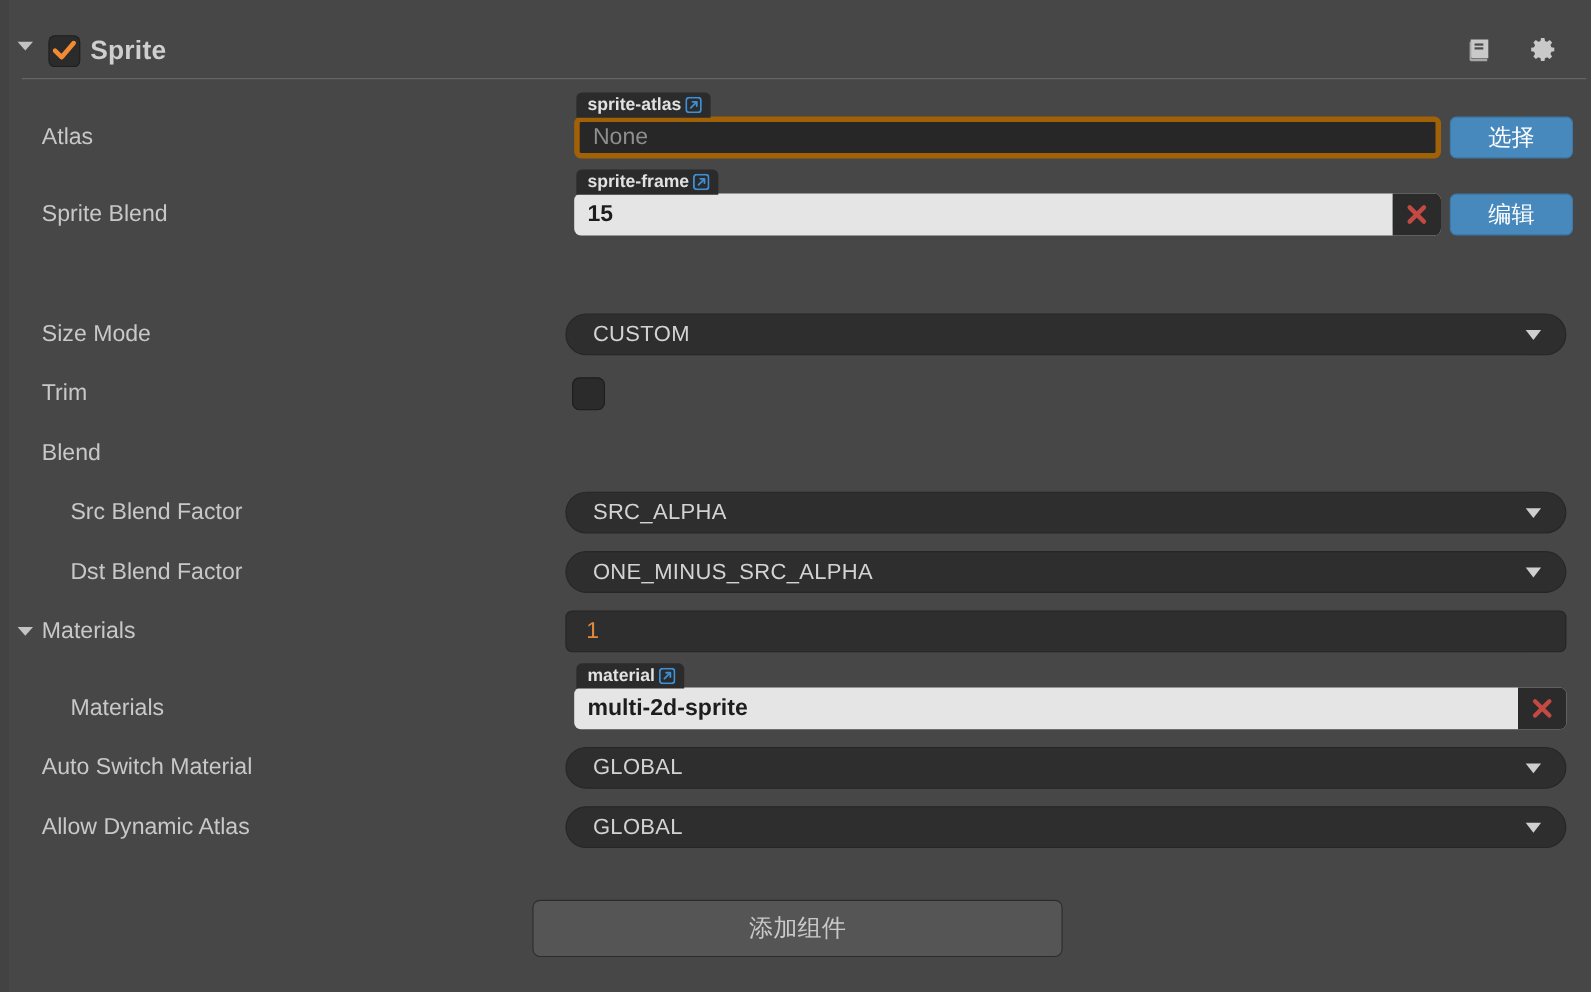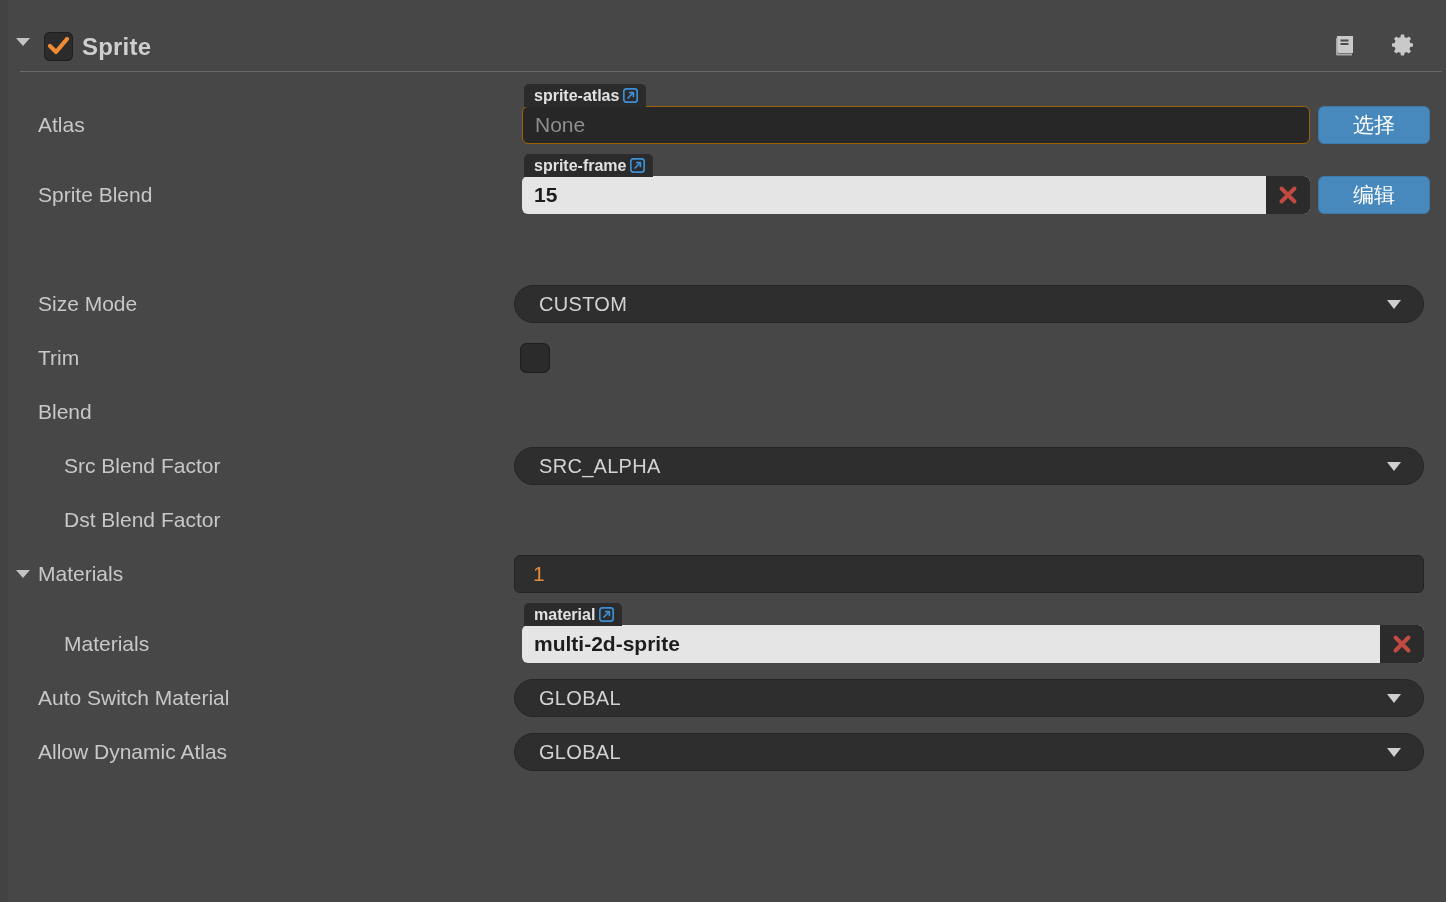--- a/index.html
+++ b/index.html
@@ -101,21 +101,21 @@
     display: flex; align-items: center; gap: 4px;
     font-size: 16px; font-weight: bold; color: #e2e2e2;
     z-index: 3; white-space: nowrap;
   }
   .asset-field .body {
     position: absolute; inset: 0;
     border-radius: 6px;
     display: flex; align-items: center;
     z-index: 2;
   }
-  .asset-field.empty .body { background: #272727; border: 1px solid #a16207; }
+  .asset-field.empty .body { background: #272727; border: 5px solid #a16207; }
   .asset-field.filled .body { background: #e5e5e5; }
   .asset-value {
     margin-left: 12px; font-size: 21px;
     white-space: nowrap; overflow: hidden;
   }
   .asset-field.empty .asset-value { color: #8e8e8e; }
   .asset-field.filled .asset-value { color: #1d1d1d; font-weight: bold; }
 
   .clear-x {
     position: absolute; right: 0; top: 0;
@@ -271,20 +271,24 @@
   <div class="row" style="top:439px">
     <div class="label lvl1">Src Blend Factor</div>
     <div class="dropdown">
       <span class="dd-text">SRC_ALPHA</span>
       <span class="dd-arrow"></span>
     </div>
   </div>
 
   <div class="row" style="top:493px">
     <div class="label lvl1">Dst Blend Factor</div>
+    <div class="dropdown">
+      <span class="dd-text">ONE_MINUS_SRC_ALPHA</span>
+      <span class="dd-arrow"></span>
+    </div>
   </div>
 
   <div class="row" style="top:547px">
     <div class="row-fold"></div>
     <div class="label fold">Materials</div>
     <div class="num-field">
       <span class="num-val">1</span>
     </div>
   </div>
 
@@ -319,14 +323,15 @@
   </div>
 
   <div class="row" style="top:725px">
     <div class="label lvl0">Allow Dynamic Atlas</div>
     <div class="dropdown">
       <span class="dd-text">GLOBAL</span>
       <span class="dd-arrow"></span>
     </div>
   </div>
 
+  <div class="add-comp">添加组件</div>
 
 </div>
 
 </body></html>

